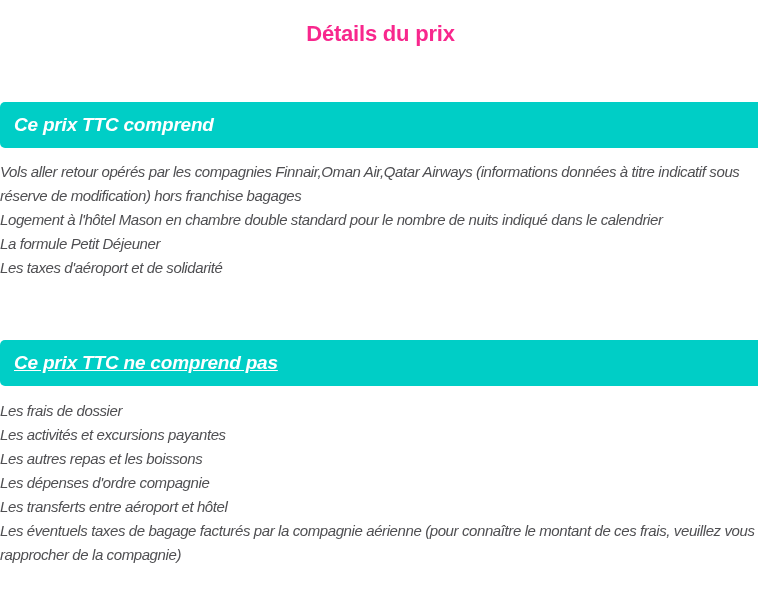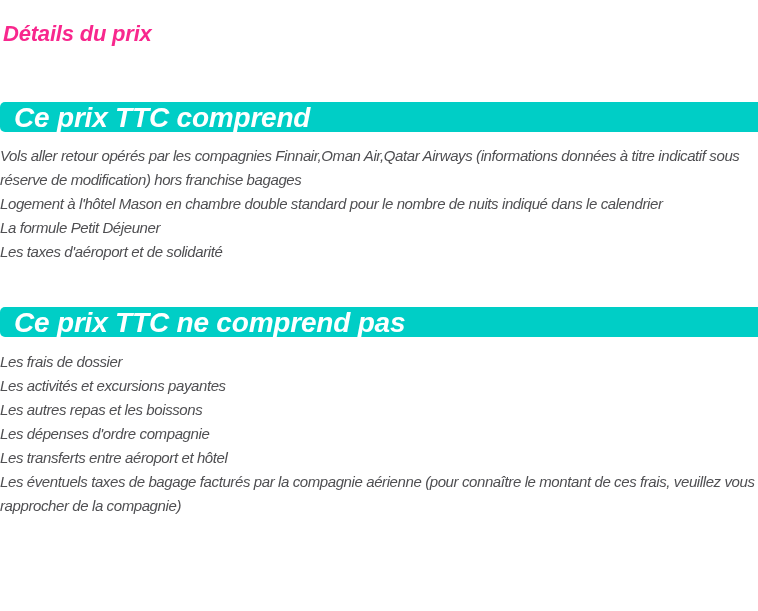--- a/index.html
+++ b/index.html
@@ -18,40 +18,40 @@
     width: 758px;
     height: 611px;
     overflow: hidden;
     position: relative;
   }
   .page-title {
     margin: 20px 0 0 3px;
     font-size: 22px;
     line-height: 28px;
     font-weight: bold;
-    font-style: italic;
     letter-spacing: -0.2px;
     color: var(--brand-pink);
+    text-align: center;
   }
   .section-banner {
-    height: 30px;
+    height: 46px;
     background: var(--accent-teal);
     color: var(--banner-text);
     display: flex;
-    align-items: flex-start;
+    align-items: center;
     padding-left: 14px;
     border-top-left-radius: 5px;
     border-bottom-left-radius: 5px;
-    font-size: 28px;
+    font-size: 19px;
     font-weight: bold;
     font-style: italic;
     letter-spacing: -0.2px;
   }
   .banner-included { margin-top: 54px; }
-  .banner-excluded { margin-top: 43px; }
+  .banner-excluded { margin-top: 60px; text-decoration: underline; }
   .item-list {
     margin: 12px 0 0 0;
     list-style: none;
   }
   .item-list-excluded { margin-top: 13px; }
   .item-list li {
     font-size: 15px;
     line-height: 24px;
     font-style: italic;
     letter-spacing: -0.4px;

